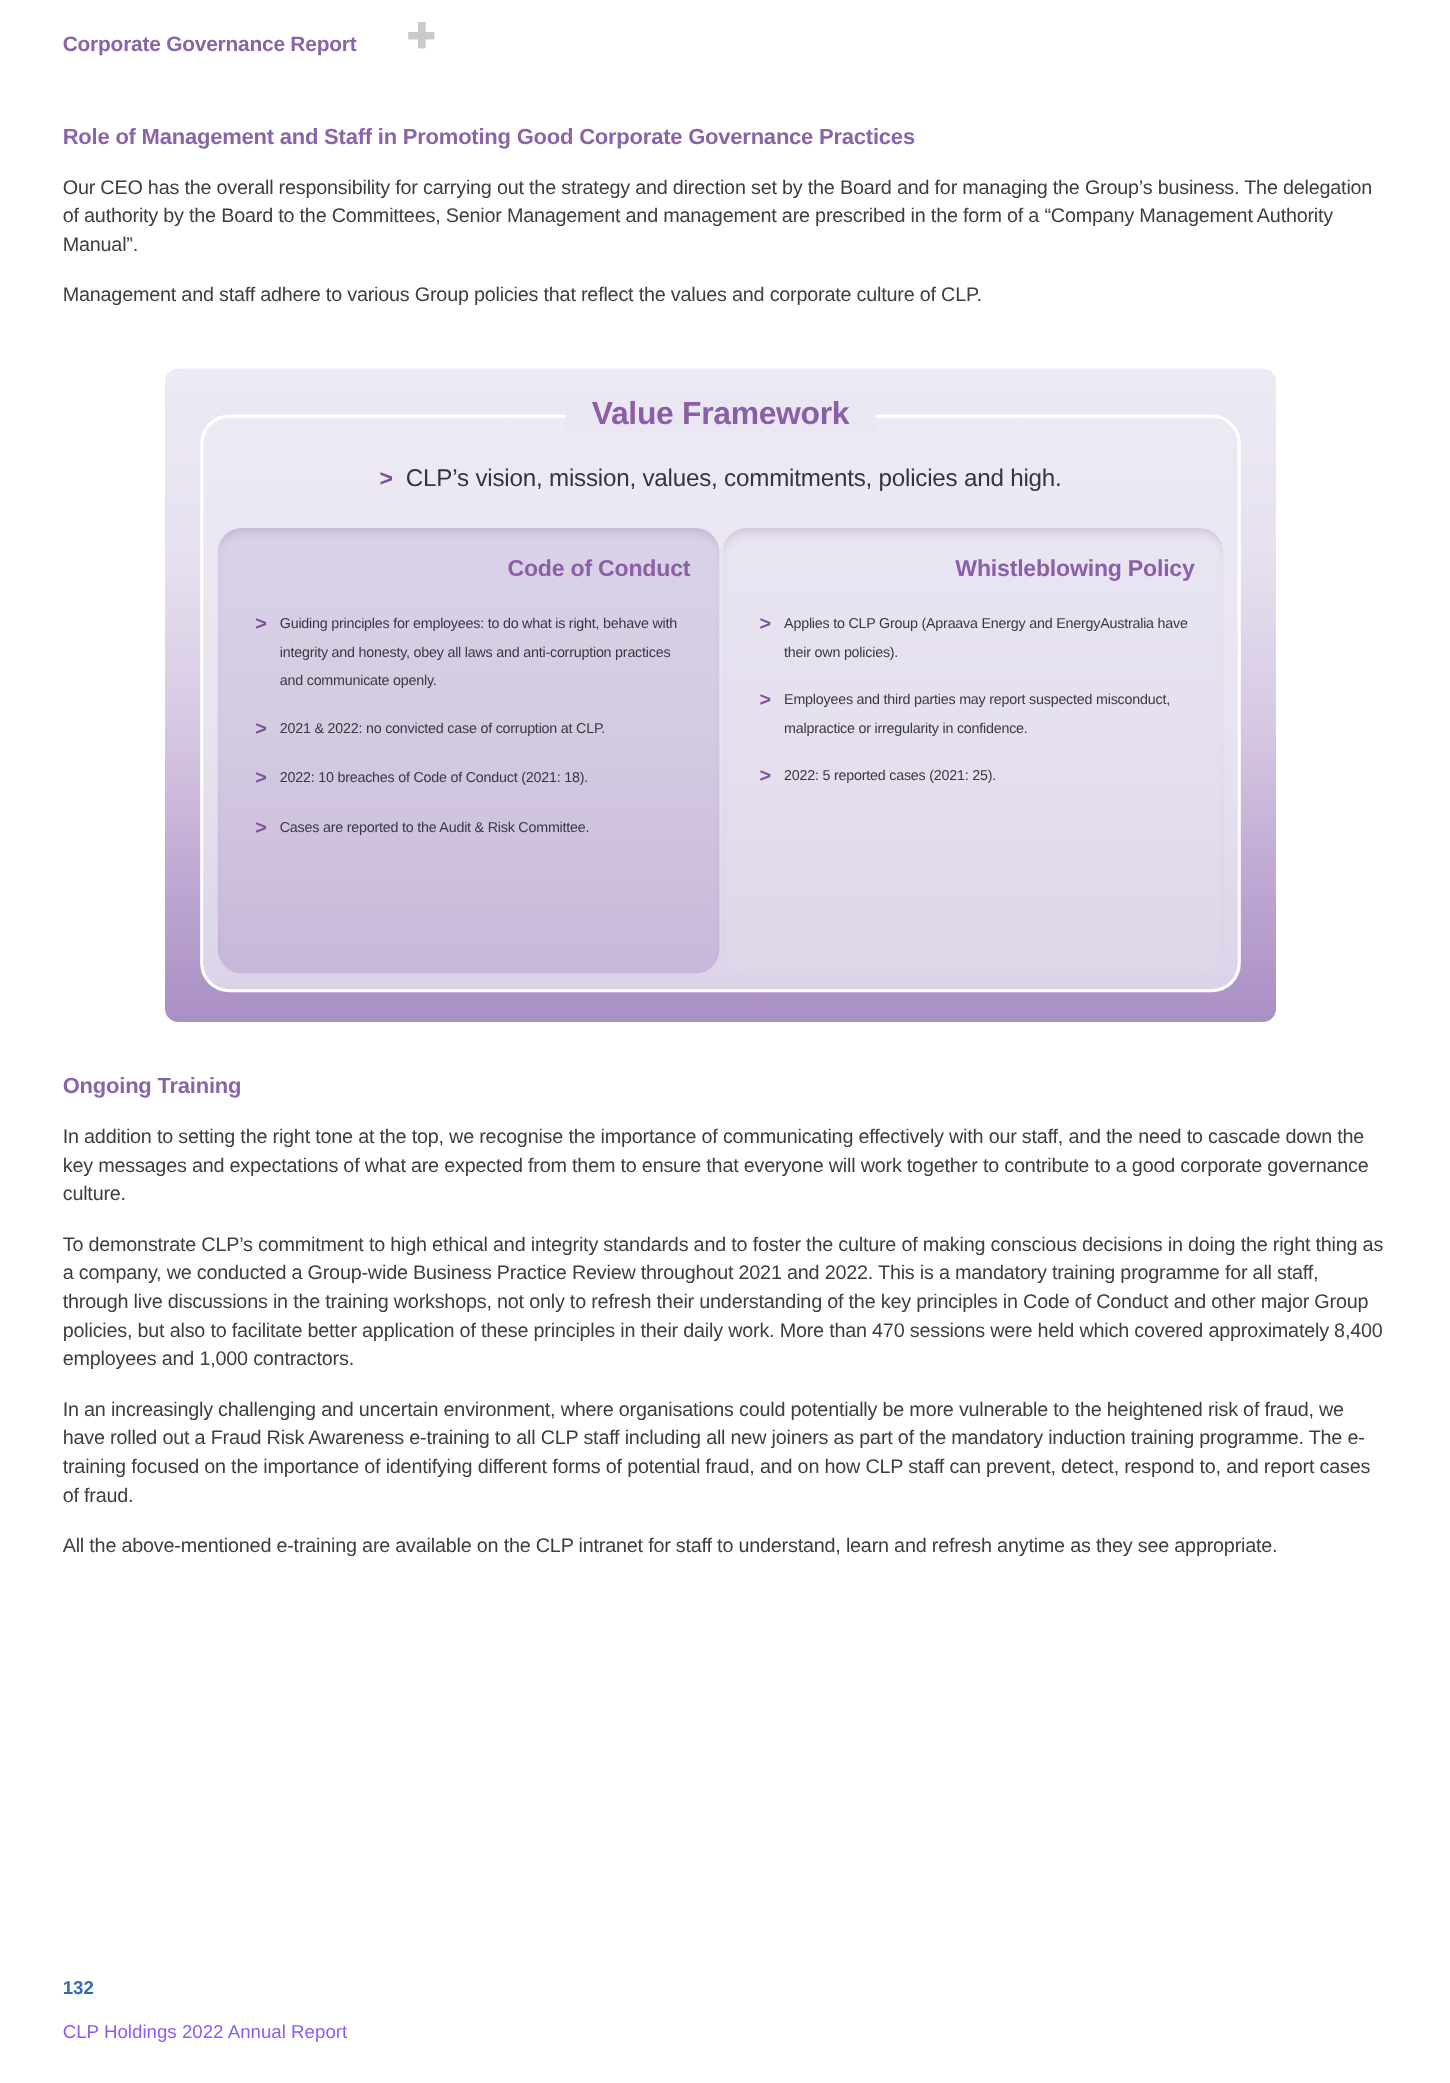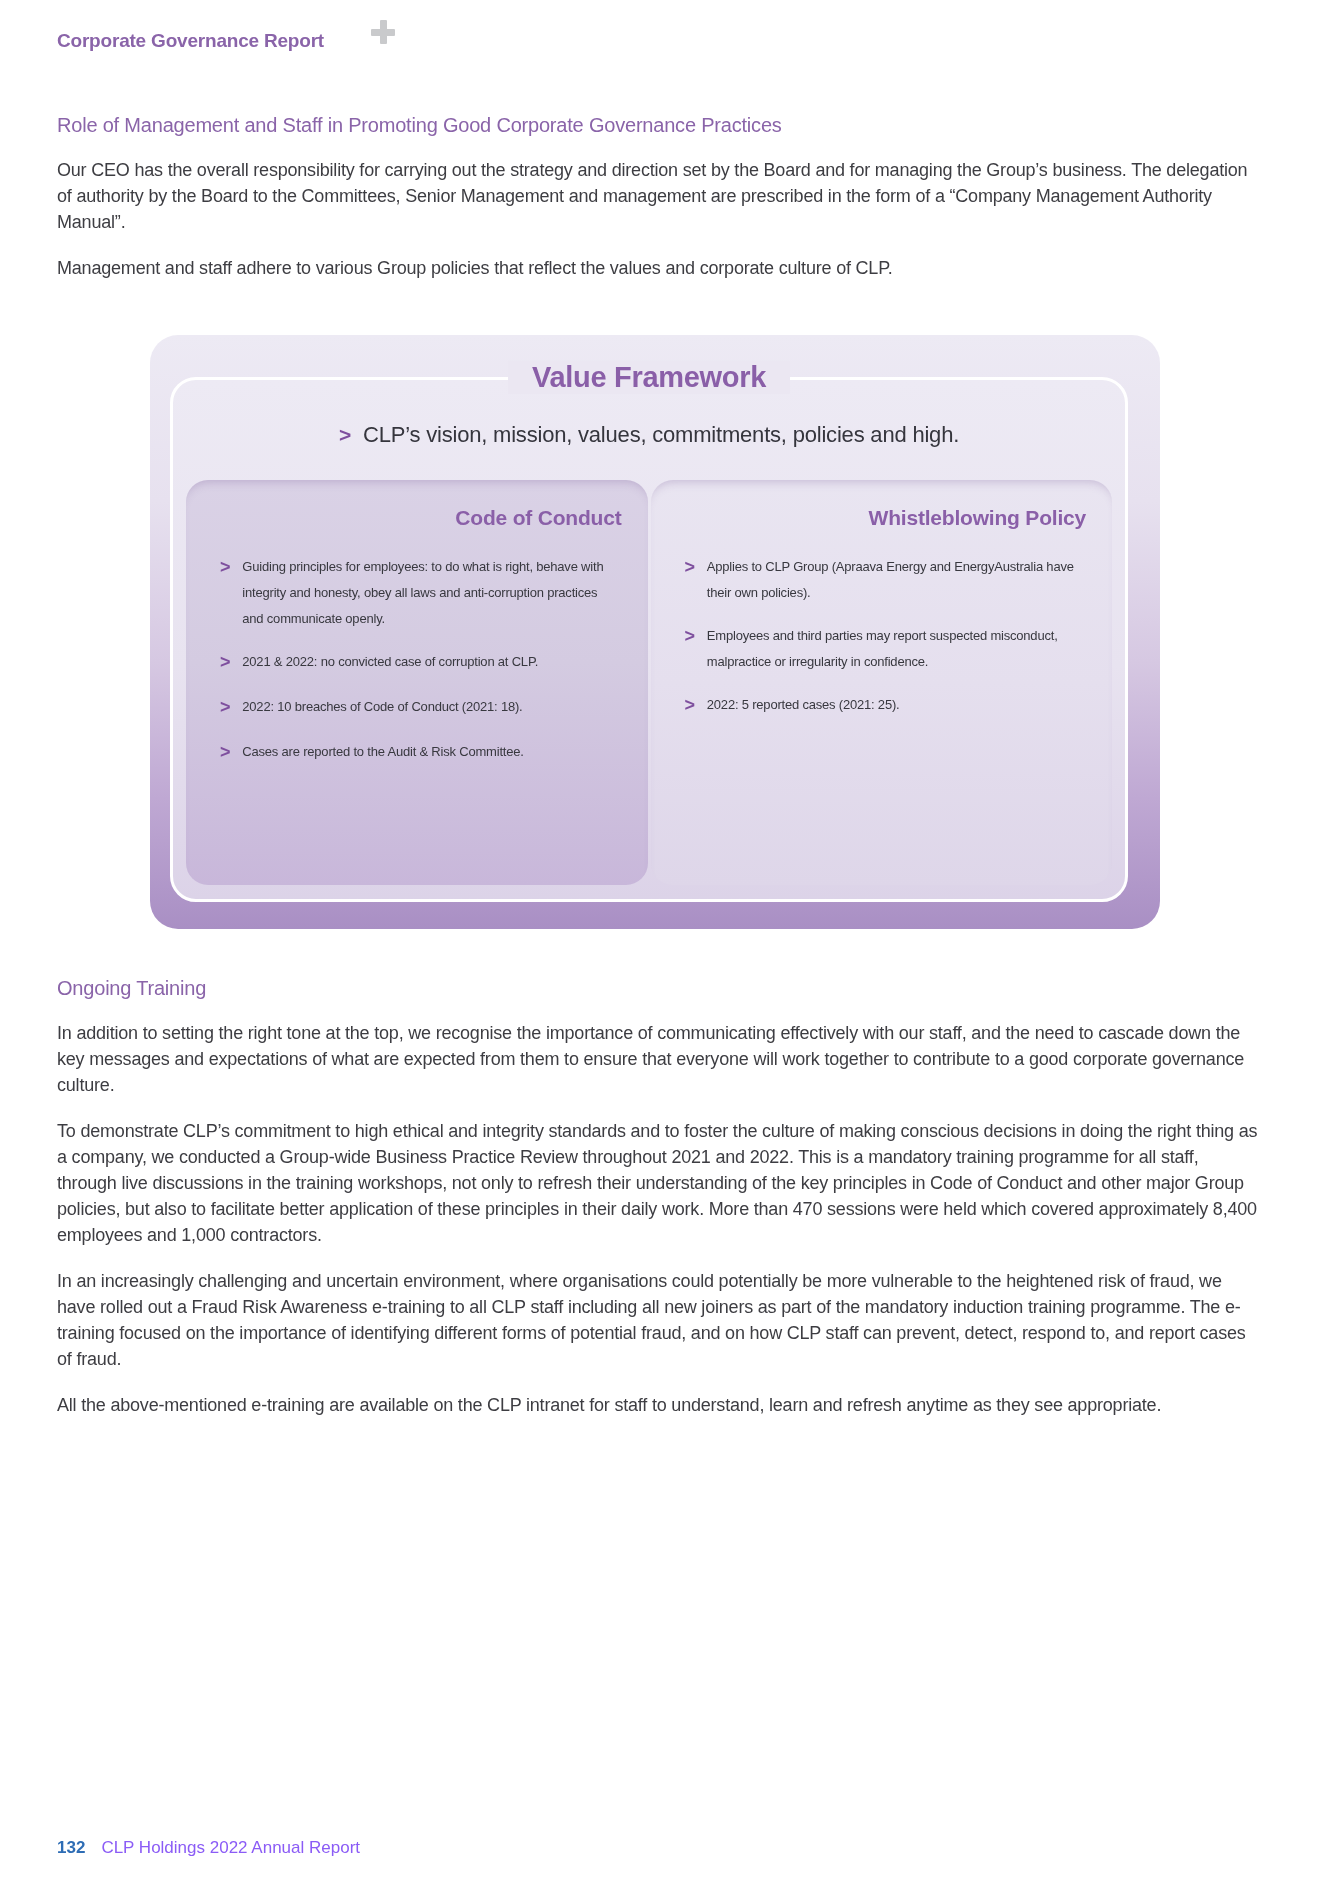--- a/index.html
+++ b/index.html
@@ -23,36 +23,36 @@
     margin-left: 3px; margin-top: -10px;
   }
   .plus-icon::before, .plus-icon::after {
     content: ""; position: absolute; background: #c9cacc; border-radius: 1px;
   }
   .plus-icon::before { left: 9px; top: 0; width: 7px; height: 24px; }
   .plus-icon::after  { left: 0; top: 9px; width: 24px; height: 7px; }
 
   
   .section-heading {
-    color: #8a64a9; font-size: 20px; font-weight: 400; letter-spacing: -0.2px;
+    color: #8a64a9; font-size: 20px; font-weight: 700; letter-spacing: -0.2px;
     margin-top: 62px; margin-bottom: 18px;
   }
   .section-heading.second { margin-top: 48px; }
   .body-para {
     font-size: 18px; line-height: 26px; color: #3d3d42; letter-spacing: -0.2px;
     max-width: 1205px; margin-bottom: 20px; margin-top: 20px;
   }
 
   
   .vf-outer {
     width: 1010px; margin: 54px 0 0 93px;
-    border-radius: 28px;
+    border-radius: 12px;
     background: linear-gradient(180deg,
       #edeaf4 0%, #e7e1ef 28%, #d6c8e2 55%, #bfa8d3 78%, #a98fc4 100%);
-    padding: 42px 32px 27px 20px;
+    padding: 42px 32px 27px 32px;
   }
   .vf-inner {
     position: relative;
     border: 3px solid #ffffff;
     border-radius: 26px;
     background: linear-gradient(180deg, #edeaf4 0%, #e8e3f0 55%, #dcd3e8 100%);
     padding: 0 0 0 0;
   }
   .vf-title {
     position: absolute; top: 0; left: 50%;
@@ -92,22 +92,23 @@
   .bullet:last-child { margin-bottom: 0; }
   .chev { flex: 0 0 auto; }
   .chev::before {
     content: ">"; color: #7e4f9e; font-weight: 700;
   }
   .bullet .chev::before { font-size: 18px; }
 
   
   .page-footer {
     position: absolute; left: 57px; bottom: 36px;
-    display: flex; align-items: baseline; gap: 16px;
+    display: flex; align-items: baseline; 
     font-size: 17px;
+    flex-direction: column;
   }
   .page-number { color: #2e6db5; font-weight: 700; }
   .report-name { color: #8b5cf6; margin-top: 20px; }
 </style>
 </head>
 <body>
 
 <div class="page">
 
   <div class="report-header">

